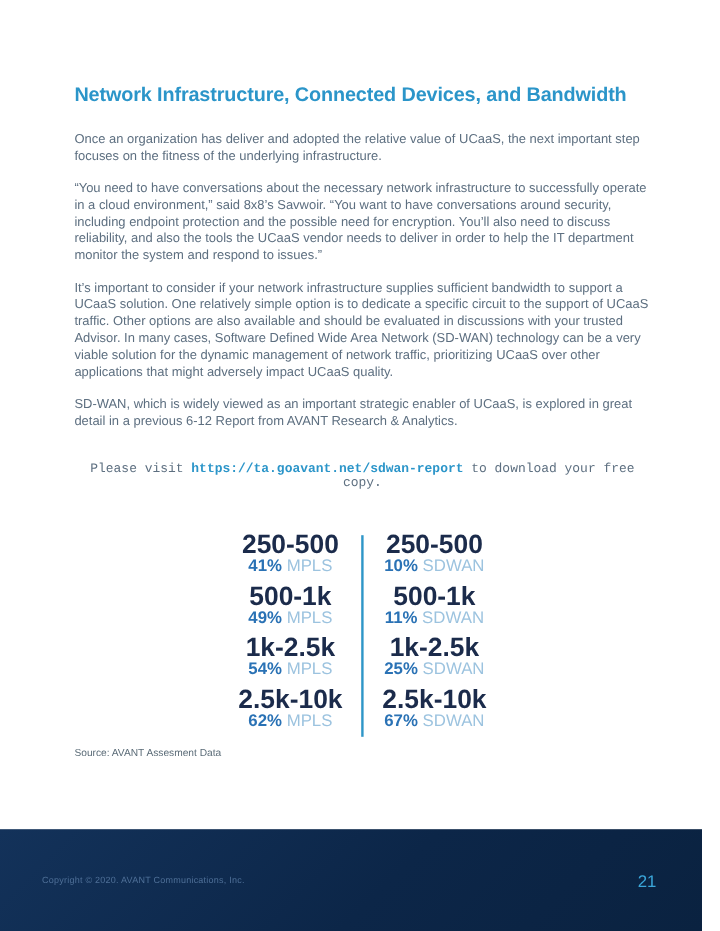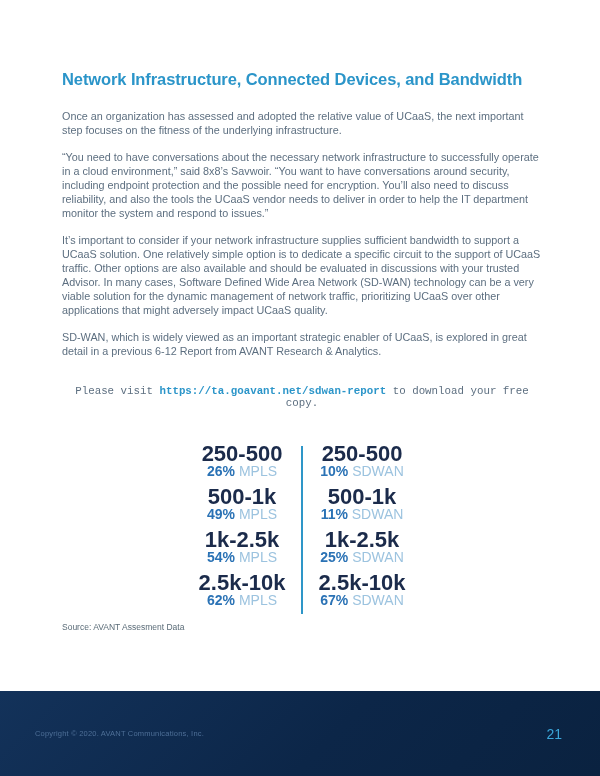--- a/index.html
+++ b/index.html
@@ -60,55 +60,55 @@
   .stat-pct { font-weight: bold; color: #2A72B5; }
   .stat-tech { color: #9CC3DF; }
   .source-note {
     text-align: left;
     font-size: 8.5px;
     color: #5A6B77;
     margin-top: 6px;
   }
   .page-footer {
     position: absolute;
-    left: 0; right: 0; bottom: 0;
+    left: 0; right: 15px; bottom: 0;
     height: 85px;
     background: linear-gradient(135deg, #13325A 0%, #0C2648 55%, #0A2240 100%);
     display: flex;
     align-items: center;
     justify-content: space-between;
     padding: 0 38px 0 35px;
   }
   .copyright { font-size: 7.5px; color: #4E6F97; letter-spacing: 0.2px; }
   .page-number { font-size: 14px; font-weight: normal; color: #3BA7DA; }
 </style>
 </head>
 <body>
 
 <div class="page">
   <div class="content">
 
     <h1 class="page-title">Network Infrastructure, Connected Devices, and Bandwidth</h1>
 
-    <p class="body-text">Once an organization has assessed and adopted the relative value of UCaaS, the next important step focuses on the fitness of the underlying infrastructure.</p>
+    <p class="body-text">Once an organization has deliver and adopted the relative value of UCaaS, the next important step focuses on the fitness of the underlying infrastructure.</p>
     <p class="body-text">“You need to have conversations about the necessary network infrastructure to successfully operate in a cloud environment,” said 8x8’s Savwoir. “You want to have conversations around security, including endpoint protection and the possible need for encryption. You’ll also need to discuss reliability, and also the tools the UCaaS vendor needs to deliver in order to help the IT department monitor the system and respond to issues.”</p>
     <p class="body-text">It’s important to consider if your network infrastructure supplies sufficient bandwidth to support a UCaaS solution.  One relatively simple option is to dedicate a specific circuit to the support of UCaaS traffic. Other options are also available and should be evaluated in discussions with your trusted Advisor. In many cases, Software Defined Wide Area Network (SD-WAN) technology can be a very viable solution for the dynamic management of network traffic, prioritizing UCaaS over other applications that might adversely impact UCaaS quality.</p>
     <p class="body-text">SD-WAN, which is widely viewed as an important strategic enabler of UCaaS, is explored in great detail in a previous 6-12 Report from AVANT Research &amp; Analytics.</p>
 
     <div class="cta">
       <span>Please visit </span><a href="#">https://ta.goavant.net/sdwan-report</a><span> to download your free copy.</span>
     </div>
 
     <div class="stats">
 
       <div class="stat-col">
         <div class="stat-group">
           <div class="stat-size">250-500</div>
           <div class="stat-line">
-            <span class="stat-pct">26%</span>
+            <span class="stat-pct">41%</span>
             <span class="stat-tech">MPLS</span>
           </div>
         </div>
         <div class="stat-group">
           <div class="stat-size">500-1k</div>
           <div class="stat-line">
             <span class="stat-pct">49%</span>
             <span class="stat-tech">MPLS</span>
           </div>
         </div>

